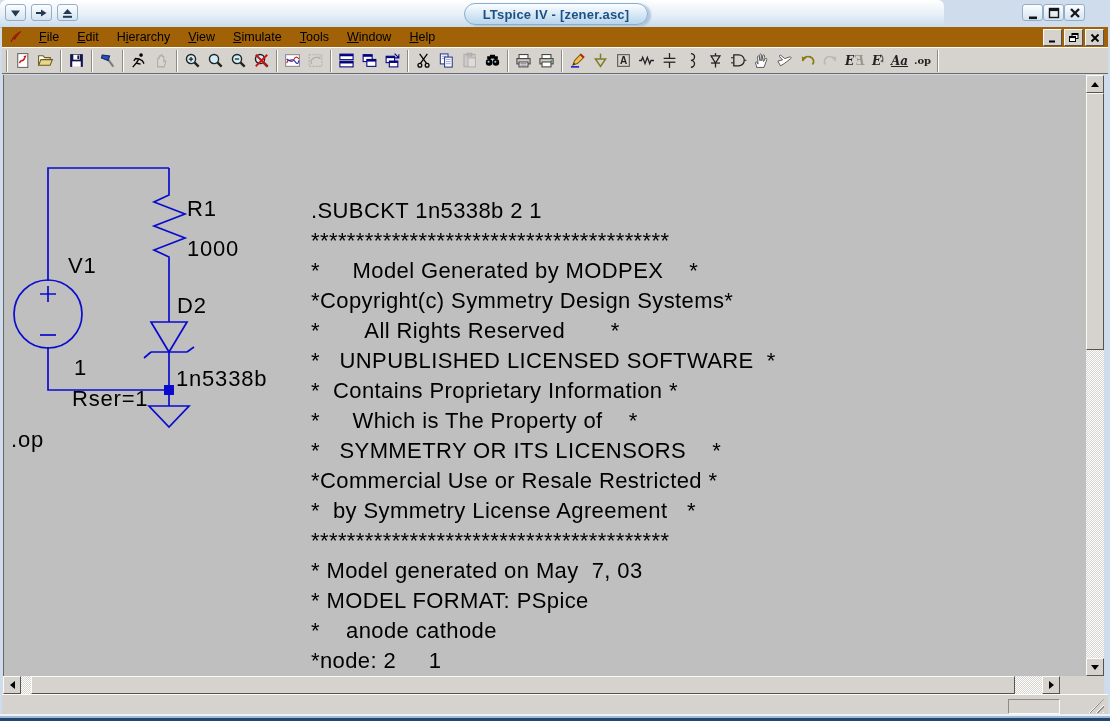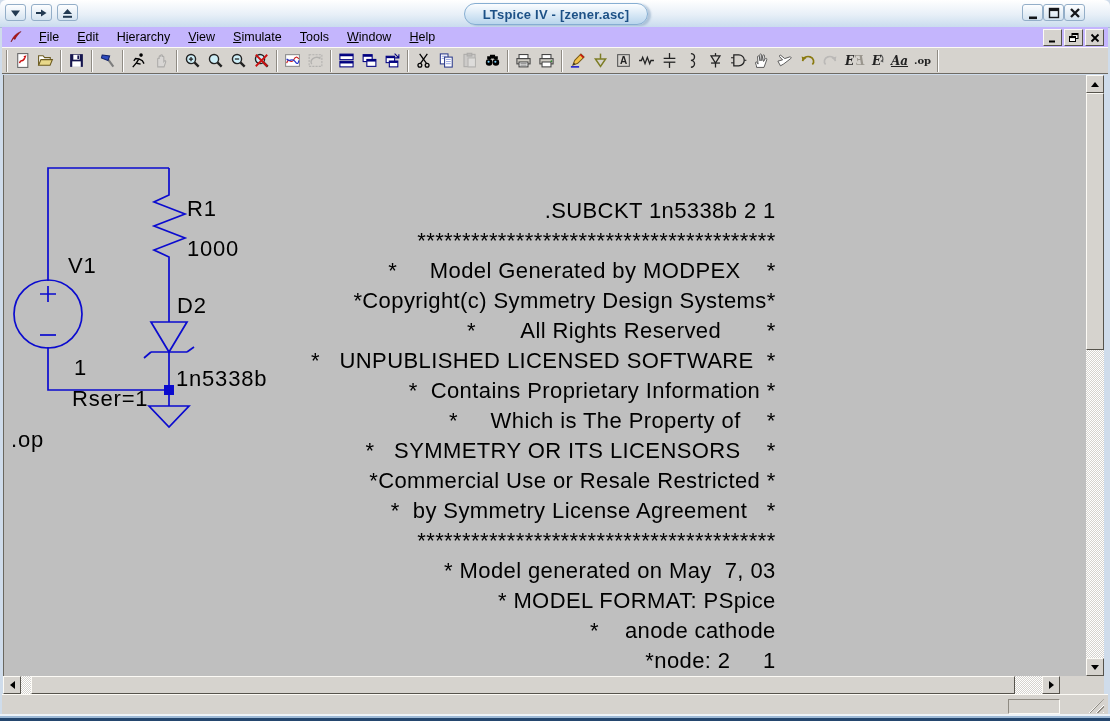--- a/index.html
+++ b/index.html
@@ -1,30 +1,30 @@
 <!DOCTYPE html>
 <html><head>
 <meta charset="utf-8">
 <style>
   html,body{margin:0;padding:0;background:#9aa8b8;font-family:"Liberation Sans",sans-serif;}
   .window{position:relative;width:1110px;height:721px;background:#cfdceb;overflow:hidden;
           font-family:"Liberation Sans",sans-serif;}
   
-  .titlebar{position:absolute;left:0;top:0;width:1110px;height:27px;
+  .titlebar{position:absolute;left:0;top:0;width:944px;height:27px;
     background:linear-gradient(#ffffff,#e7eff7 55%,#c9dcee);border-bottom:1px solid #a8bed4;
     border-radius:6px 6px 0 0;}
   .tb-btn{position:absolute;top:4px;width:21px;height:17px;border-radius:3px;
     background:linear-gradient(#fdfeff,#d4e3f0);border:1px solid #93aec8;
     display:flex;align-items:center;justify-content:center;box-sizing:border-box;}
   .title-pill{position:absolute;left:464px;top:3px;width:182px;height:20px;border-radius:11px;
     background:linear-gradient(#fbfdff,#d6e7f5 55%,#b9d5ec);border:1px solid #86aed2;
     box-shadow:3px 1px 2px rgba(120,150,185,.45);display:flex;align-items:center;justify-content:center;}
   .title-pill span{font-size:13px;font-weight:bold;color:#1d5186;letter-spacing:.2px;}
   
-  .menubar{position:absolute;left:2px;top:27px;width:1106px;height:20px;background:#c4b5fd;
+  .menubar{position:absolute;left:2px;top:27px;width:1106px;height:20px;background:#a16207;
     border-bottom:1px solid #9a968e;display:flex;align-items:center;}
   .menu-appicon{width:16px;height:14px;margin:0 6px 0 6px;}
   .menu-item{padding:1px 9px;font-size:12.5px;color:#000;}
   .menu-item u{text-decoration:underline;}
   .mdi-btns{position:absolute;right:4px;top:2px;display:flex;gap:2px;}
   .mdi-btn{width:17px;height:15px;background:#d6d3ce;border:1px solid;border-color:#fcfaf5 #56534c #56534c #fcfaf5;
     display:flex;align-items:center;justify-content:center;}
   
   .toolbar{position:absolute;left:2px;top:47px;width:1106px;height:27px;background:#d6d3ce;
     border-top:1px solid #fcfaf5;border-bottom:1px solid #6e6a63;display:flex;align-items:center;padding-left:1px;box-sizing:border-box;}
@@ -40,21 +40,21 @@
   .tool-mirror .glyph{justify-content:flex-start;padding-left:3px;}
   .gmirror{transform:scaleX(-1);color:#9a968e;margin-left:1px;}
   
   .canvas{position:absolute;left:3px;top:75px;width:1083px;height:601px;background:#bfbfbf;
     border-left:1px solid #6a675f;box-sizing:border-box;overflow:hidden;}
   .schematic{position:absolute;left:0;top:0;}
   .schematic .wire{stroke:#0b0bcf;stroke-width:1.7px;fill:none;}
   .schematic .sym{stroke:#0b0bcf;stroke-width:1.7px;fill:none;}
   .schematic text{font:22px "Liberation Sans",sans-serif;fill:#000;letter-spacing:.8px;}
   .netlist{position:absolute;left:307px;top:121px;margin:0;font:22px/30px "Liberation Sans",sans-serif;
-    letter-spacing:.4px;color:#000;white-space:pre;text-align:right;}
+    letter-spacing:.4px;color:#000;white-space:pre;}
   
   .dither{background:repeating-conic-gradient(#ffffff 0% 25%,#d6d3ce 0% 50%) 0 0/2px 2px;}
   .vscroll{position:absolute;left:1086px;top:75px;width:18px;height:601px;}
   .hscroll{position:absolute;left:3px;top:676px;width:1083px;height:18px;}
   .sb-btn{position:absolute;width:18px;height:18px;background:#d6d3ce;border:1px solid;
     border-color:#fcfaf5 #56534c #56534c #fcfaf5;box-sizing:border-box;
     display:flex;align-items:center;justify-content:center;}
   .sb-thumb{position:absolute;background:#d6d3ce;border:1px solid;
     border-color:#fcfaf5 #56534c #56534c #fcfaf5;box-sizing:border-box;}
   .tri{width:0;height:0;border:4px solid transparent;}

